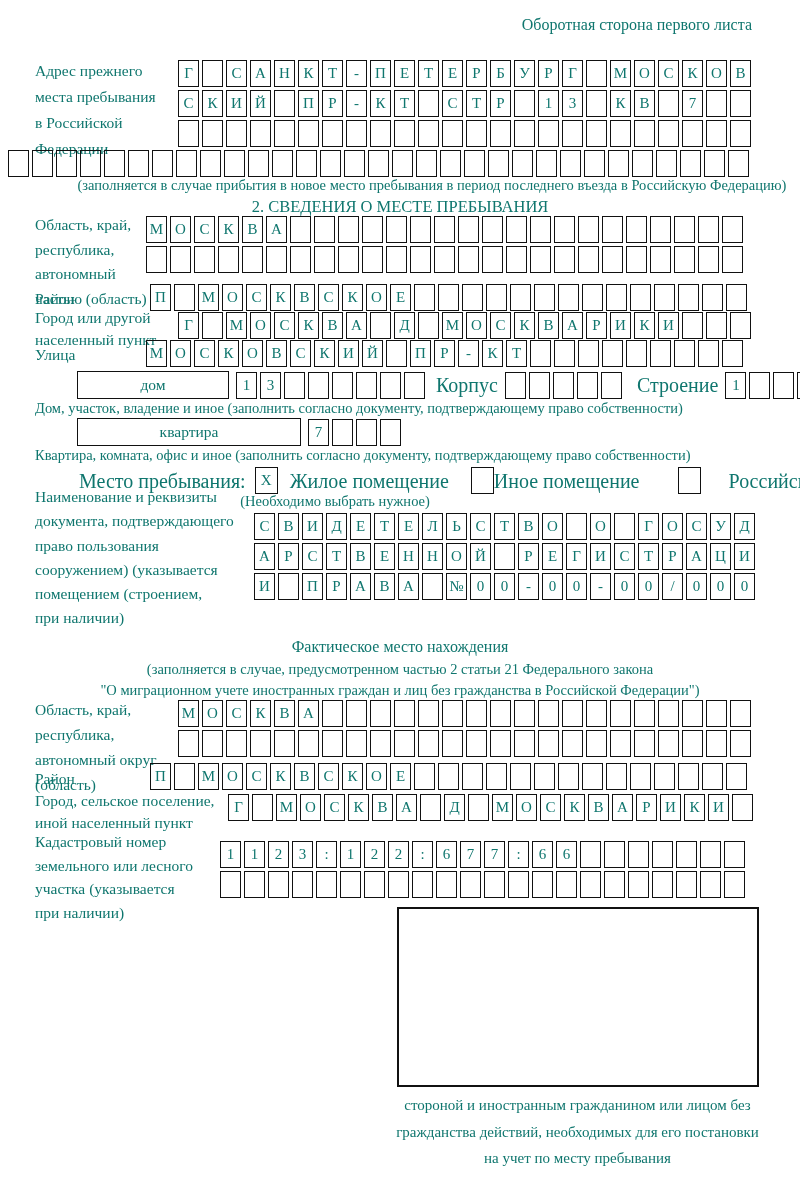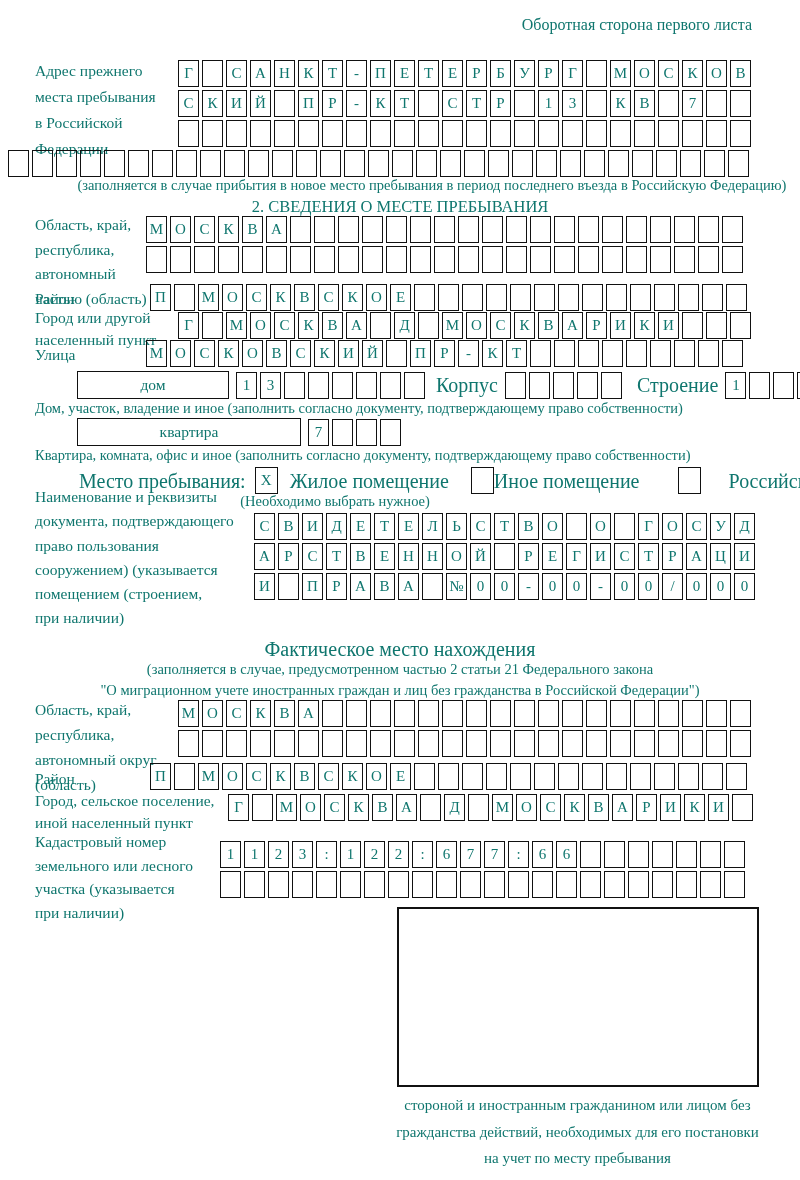--- a/index.html
+++ b/index.html
@@ -448,21 +448,21 @@
         <div class="cell">-</div>
         <div class="cell">0</div>
         <div class="cell">0</div>
         <div class="cell">/</div>
         <div class="cell">0</div>
         <div class="cell">0</div>
         <div class="cell">0</div>
       </div>
   </div>
 
-  <div class="heading" style="top:638px;font-size:20px;">Фактическое место нахождения</div>
+  <div class="heading" style="top:638px;font-size:16px;">Фактическое место нахождения</div>
   <div class="note" style="top:661px;">(заполняется в случае, предусмотренном частью 2 статьи 21 Федерального закона</div>
   <div class="note" style="top:682px;">"О миграционном учете иностранных граждан и лиц без гражданства в Российской Федерации")</div>
 
   <div class="lbl" style="left:35px;top:697px;line-height:25px;">
       <div>Область, край,</div>
       <div>республика,</div>
       <div>автономный округ</div>
       <div>(область)</div>
     </div>
   <div class="cells-block" style="left:178px;top:700px;">

